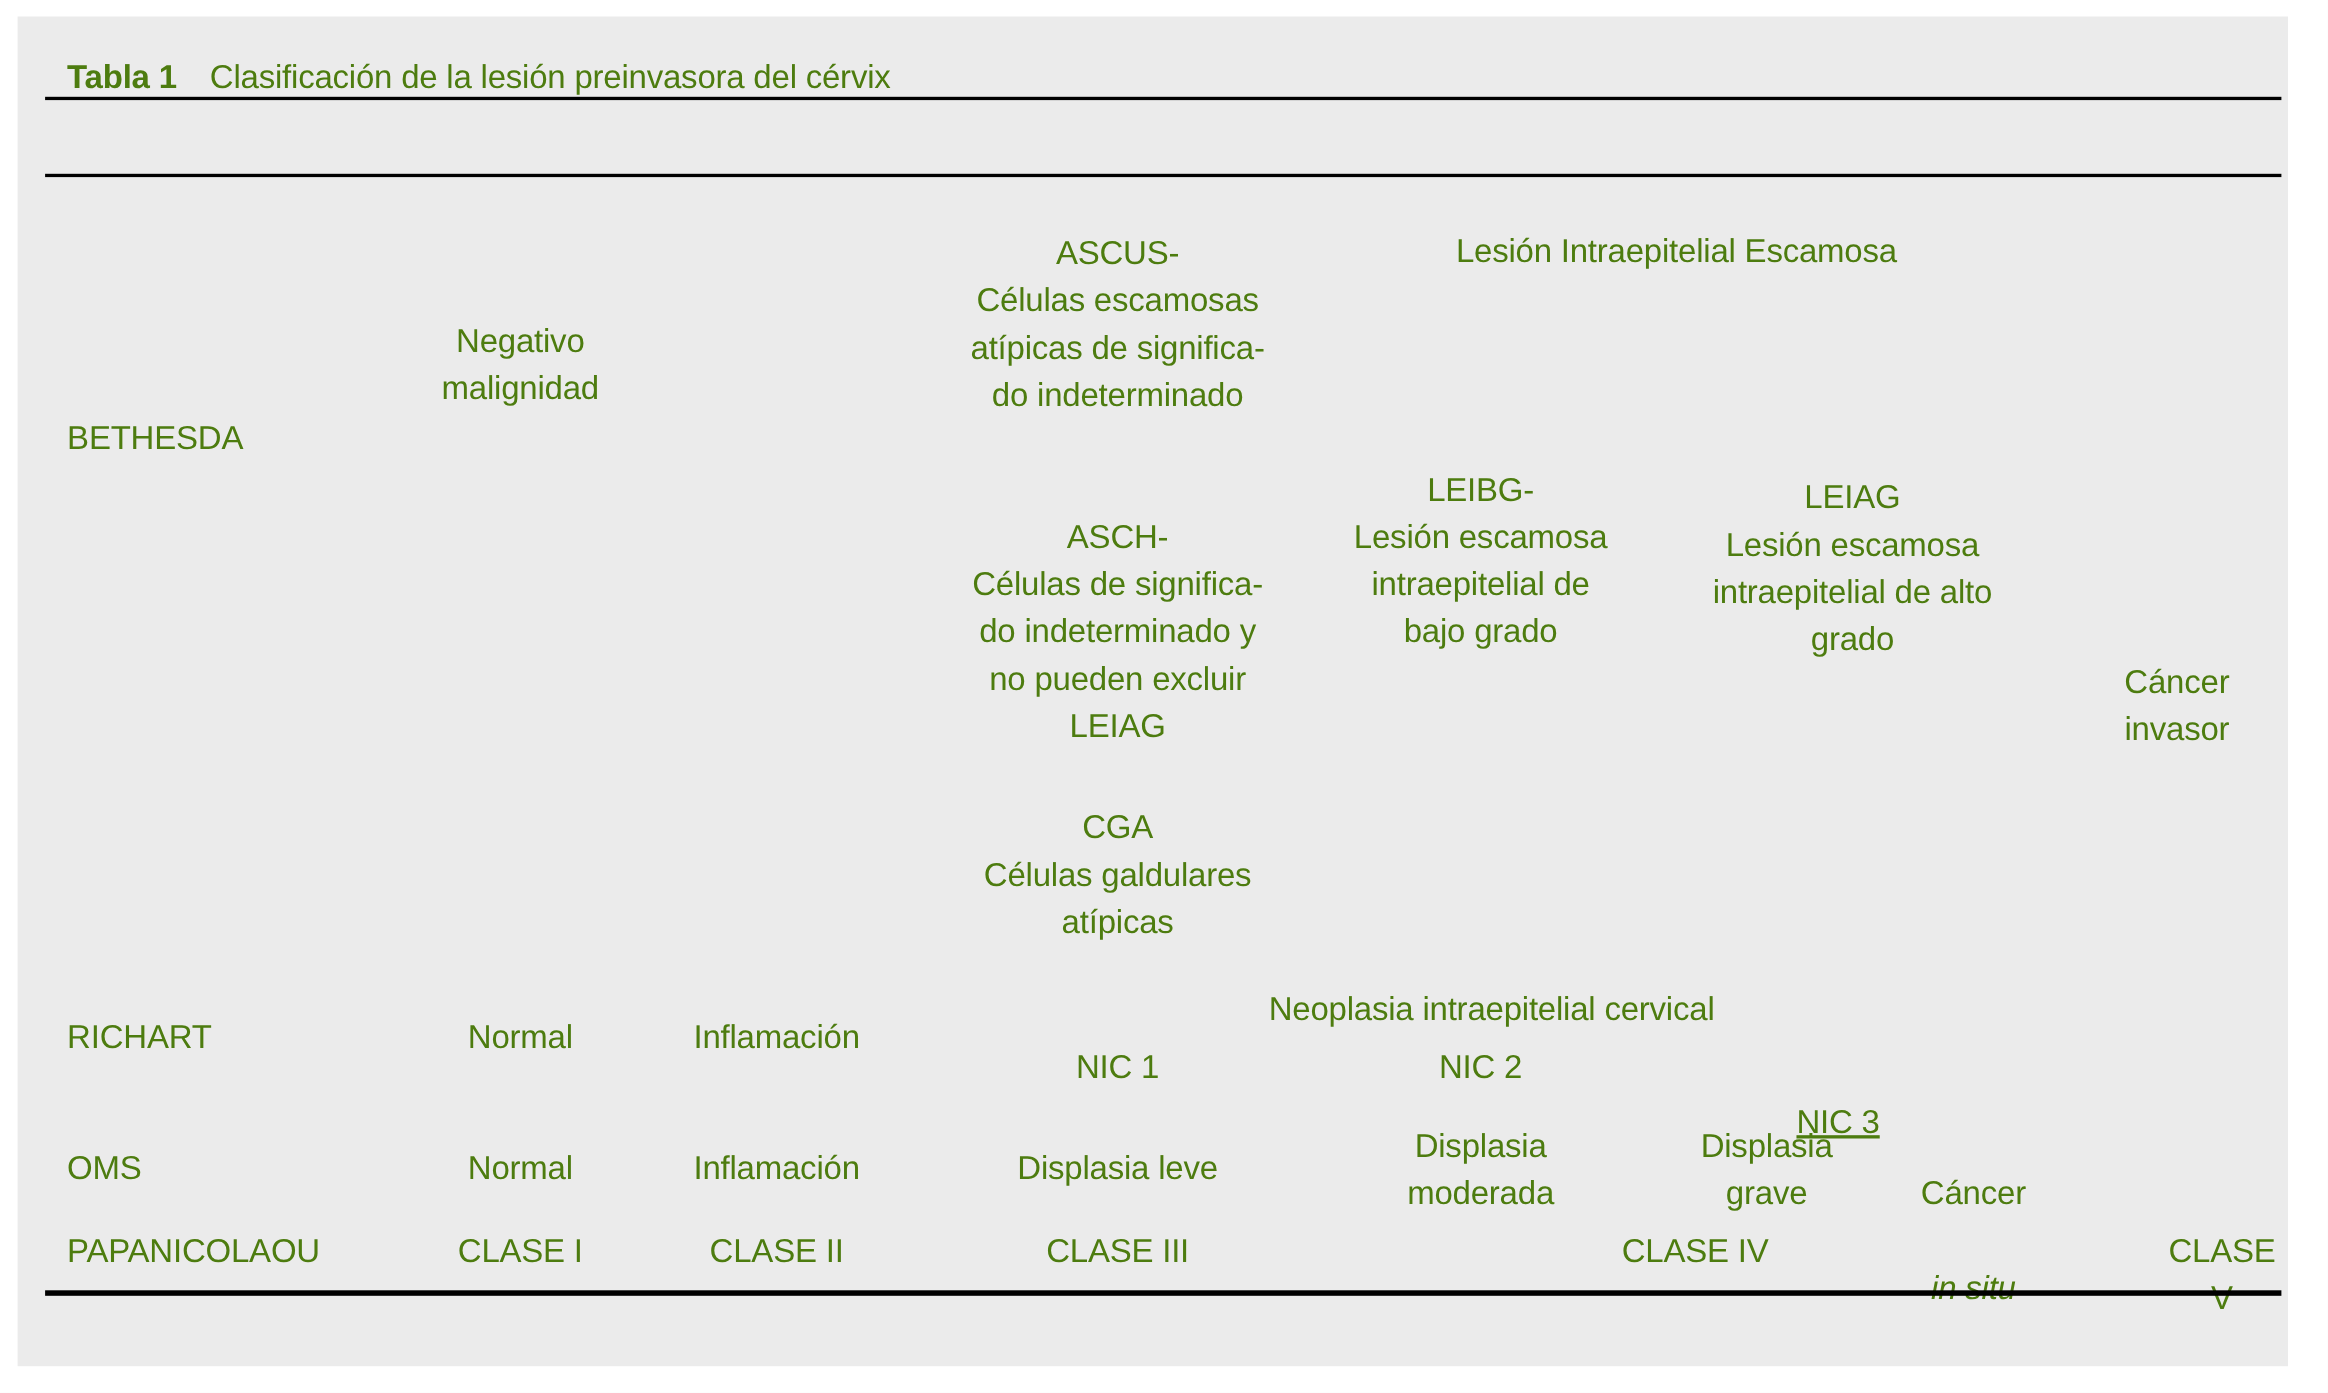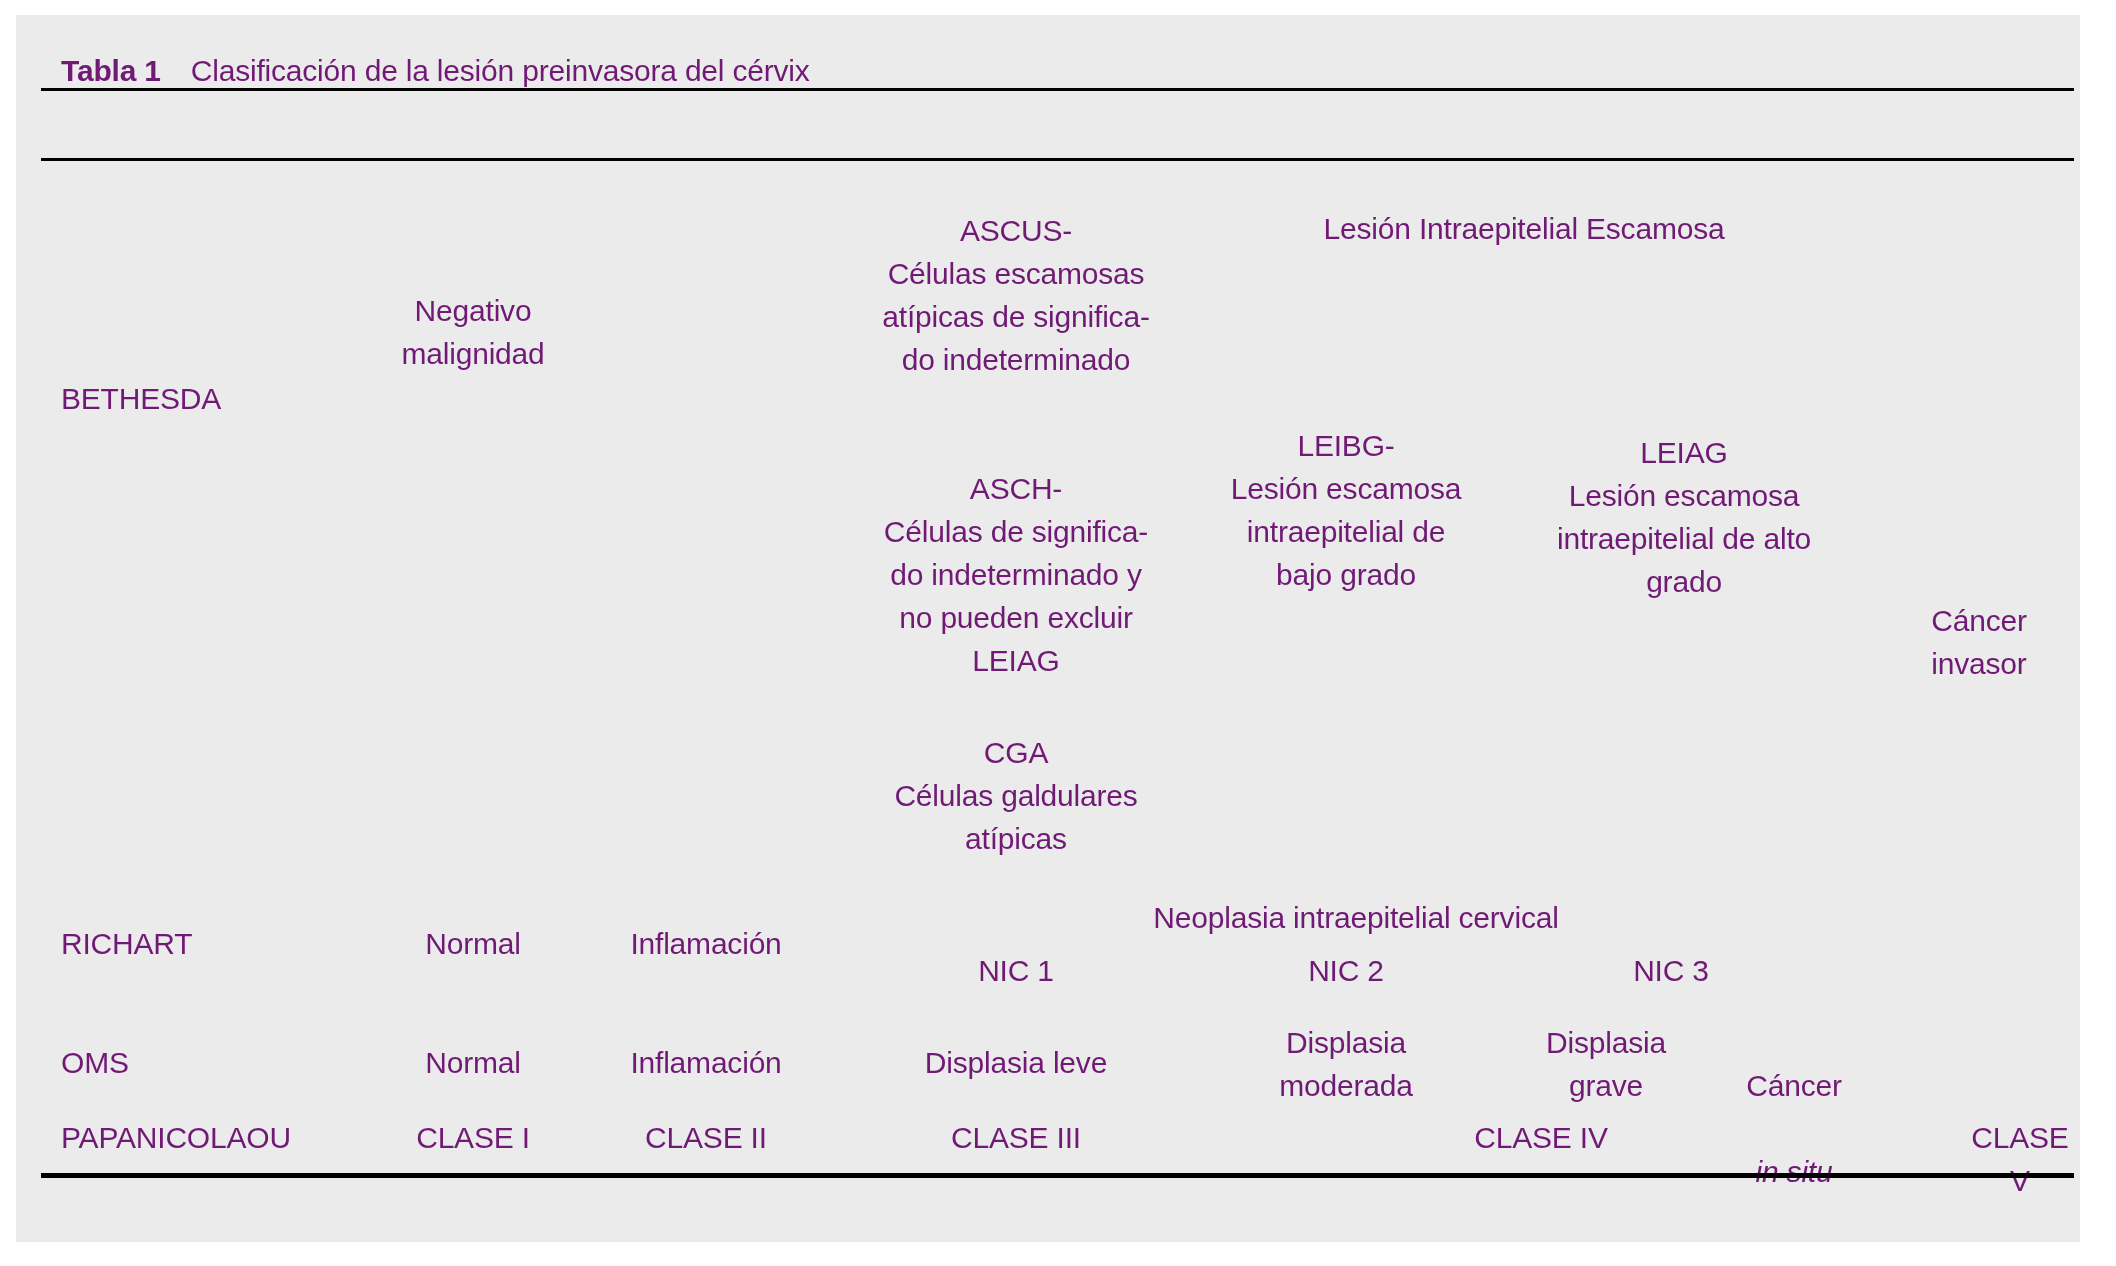--- a/index.html
+++ b/index.html
@@ -6,21 +6,21 @@
     margin: 0;
     padding: 0;
     background: #ffffff;
   }
   .page {
     position: relative;
     width: 2116px;
     height: 1266px;
     background: #ffffff;
     font-family: "Liberation Sans", "DejaVu Sans", sans-serif;
-    color: #701a75;
+    color: #4d7c0f;
     overflow: hidden;
   }
   .panel {
     position: absolute;
     left: 16px;
     top: 15px;
     width: 2064px;
     height: 1227px;
     background: #ebebeb;
   }
@@ -106,21 +106,21 @@
     <div class="cell" style="left: 1000px; top: 716px;">CGA
 Células galdulares
 atípicas</div>
 
     <div class="cell" style="left: 1330px; top: 881px; margin-left: 10px;">Neoplasia intraepitelial cervical</div>
     <div class="rowlab" style="left: 45px; top: 907px;">RICHART</div>
     <div class="cell" style="left: 457px; top: 907px;">Normal</div>
     <div class="cell" style="left: 690px; top: 907px;">Inflamación</div>
     <div class="cell" style="left: 1000px; top: 934px;">NIC 1</div>
     <div class="cell" style="left: 1330px; top: 934px;">NIC 2</div>
-    <div class="cell" style="left: 1655px; top: 934px;">NIC 3</div>
+    <div class="cell" style="left: 1655px; top: 984px; text-decoration: underline;">NIC 3</div>
 
     <div class="rowlab" style="left: 45px; top: 1026px;">OMS</div>
     <div class="cell" style="left: 457px; top: 1026px;">Normal</div>
     <div class="cell" style="left: 690px; top: 1026px;">Inflamación</div>
     <div class="cell" style="left: 1000px; top: 1026px;">Displasia leve</div>
     <div class="cell" style="left: 1330px; top: 1006px;">Displasia
 moderada</div>
     <div class="cell" style="left: 1590px; top: 1006px;">Displasia
 grave</div>
     <div class="cell" style="left: 1778px; top: 1006px;">

